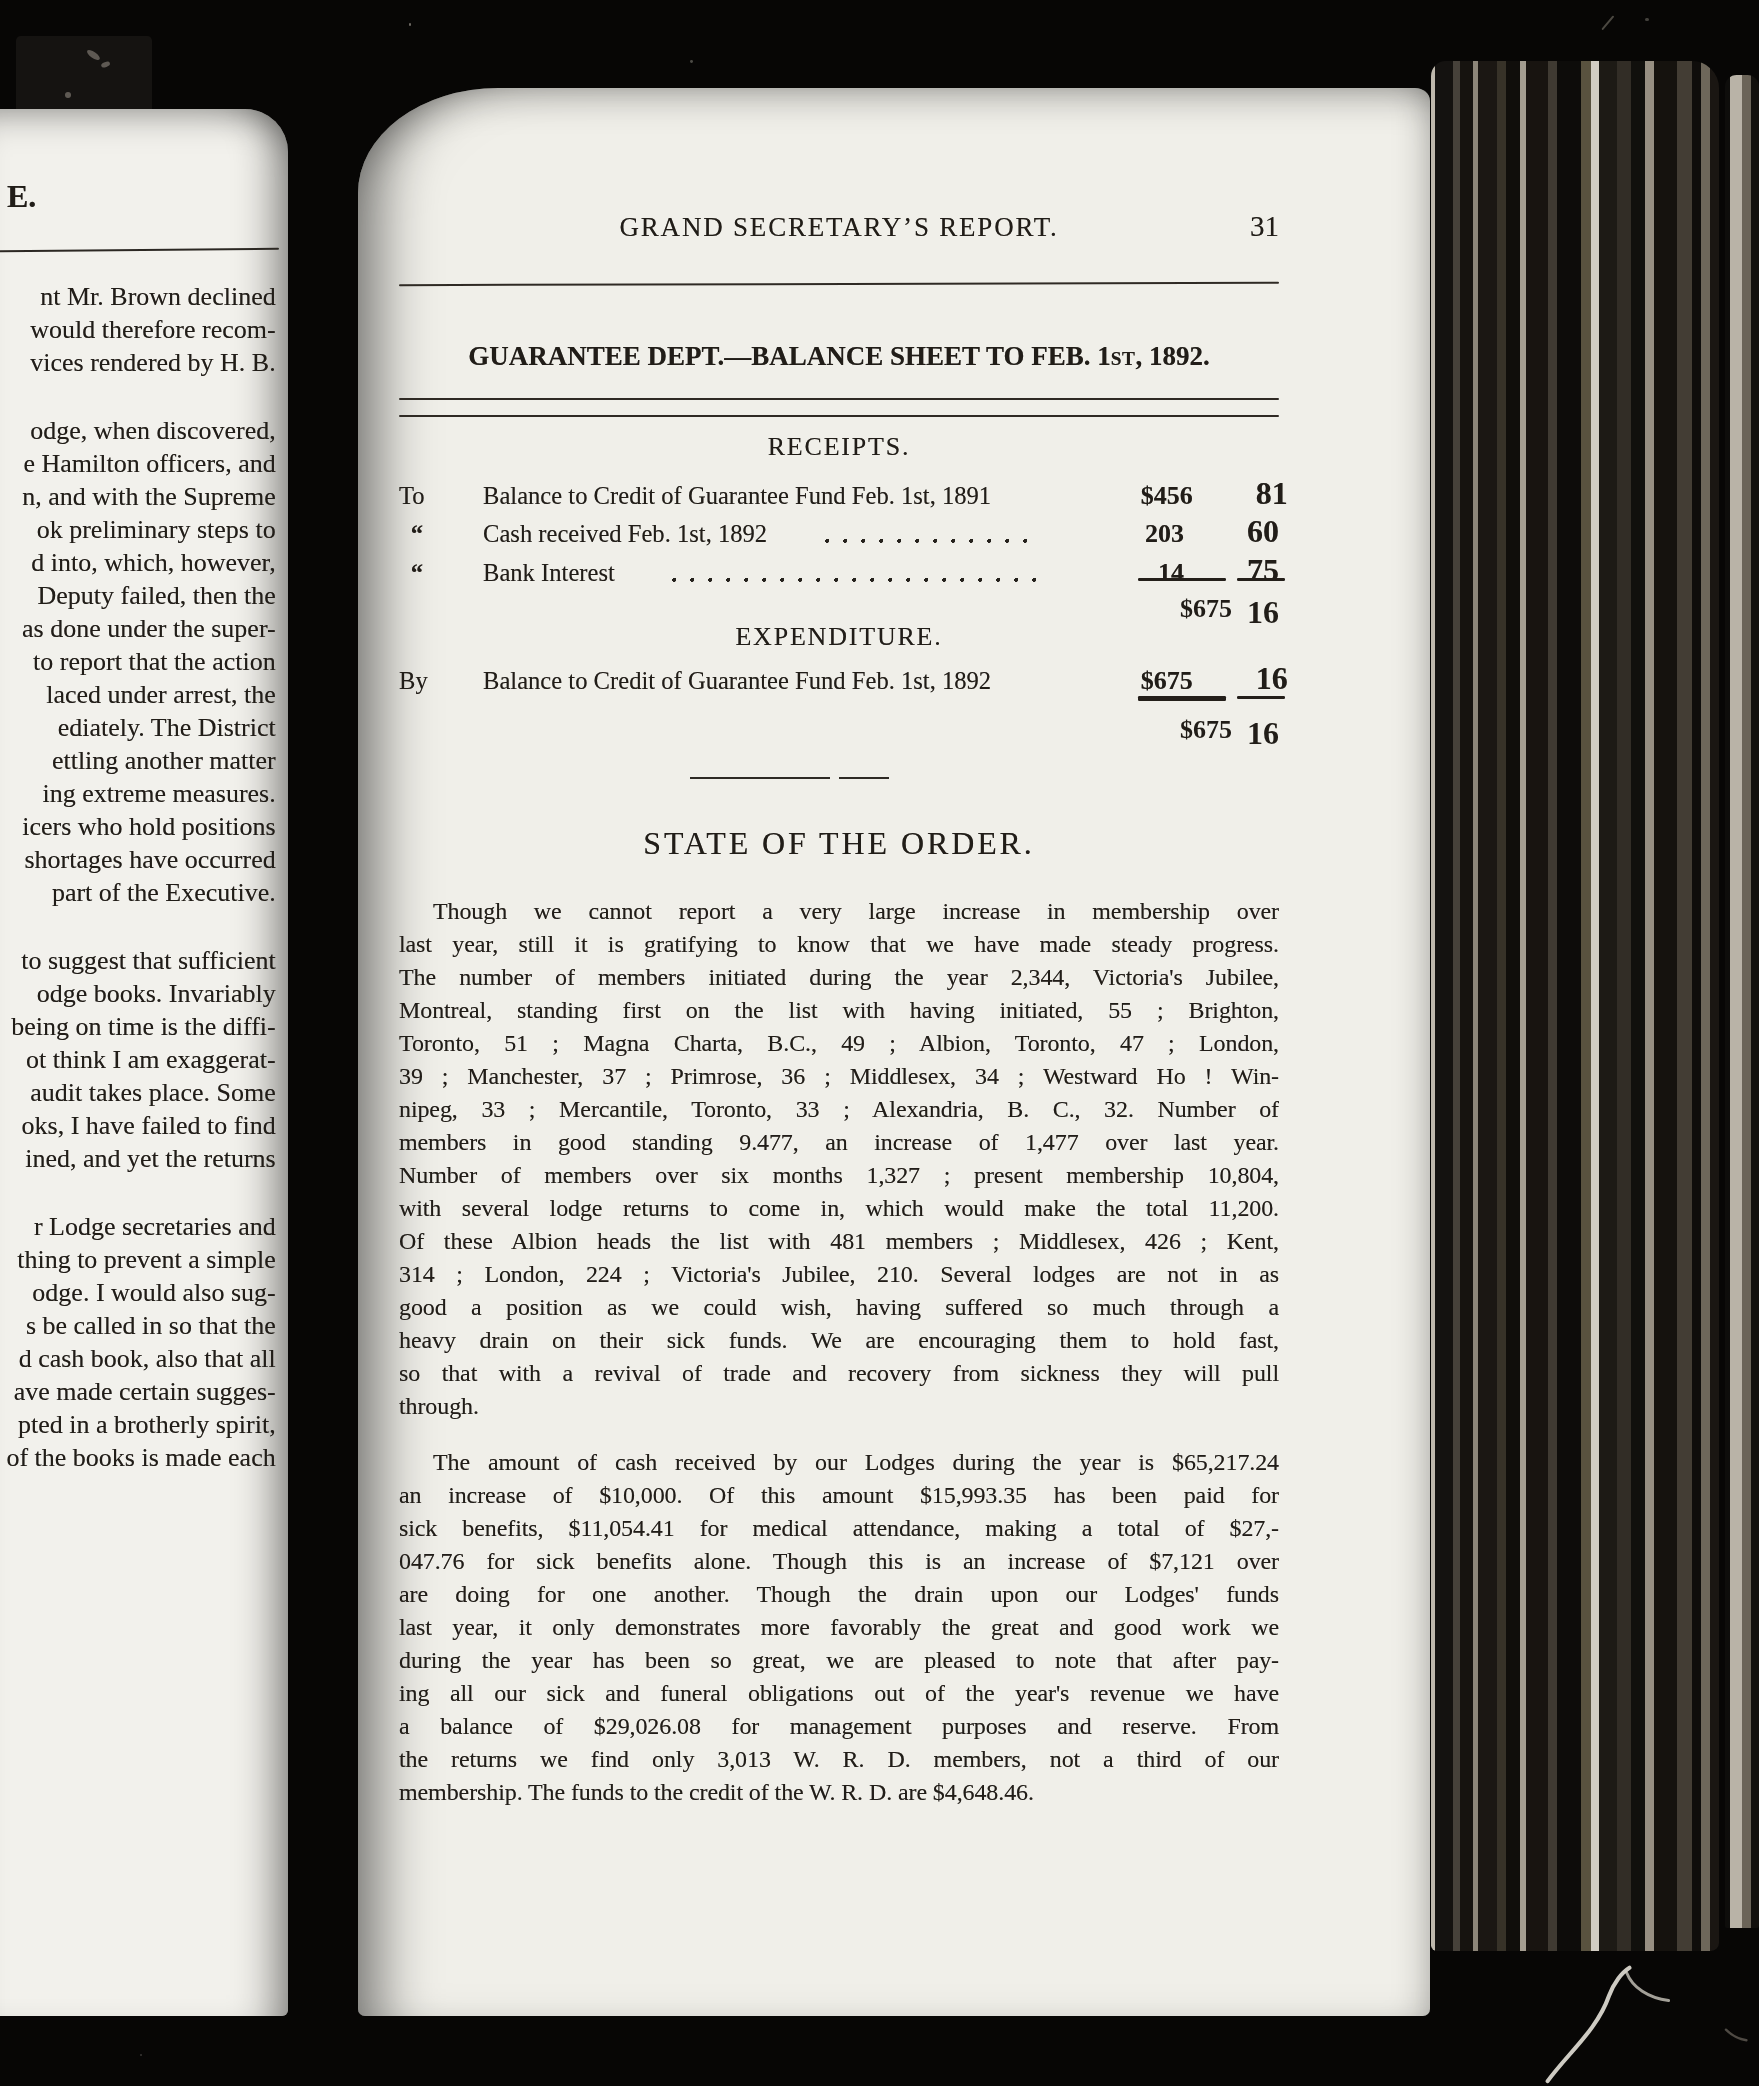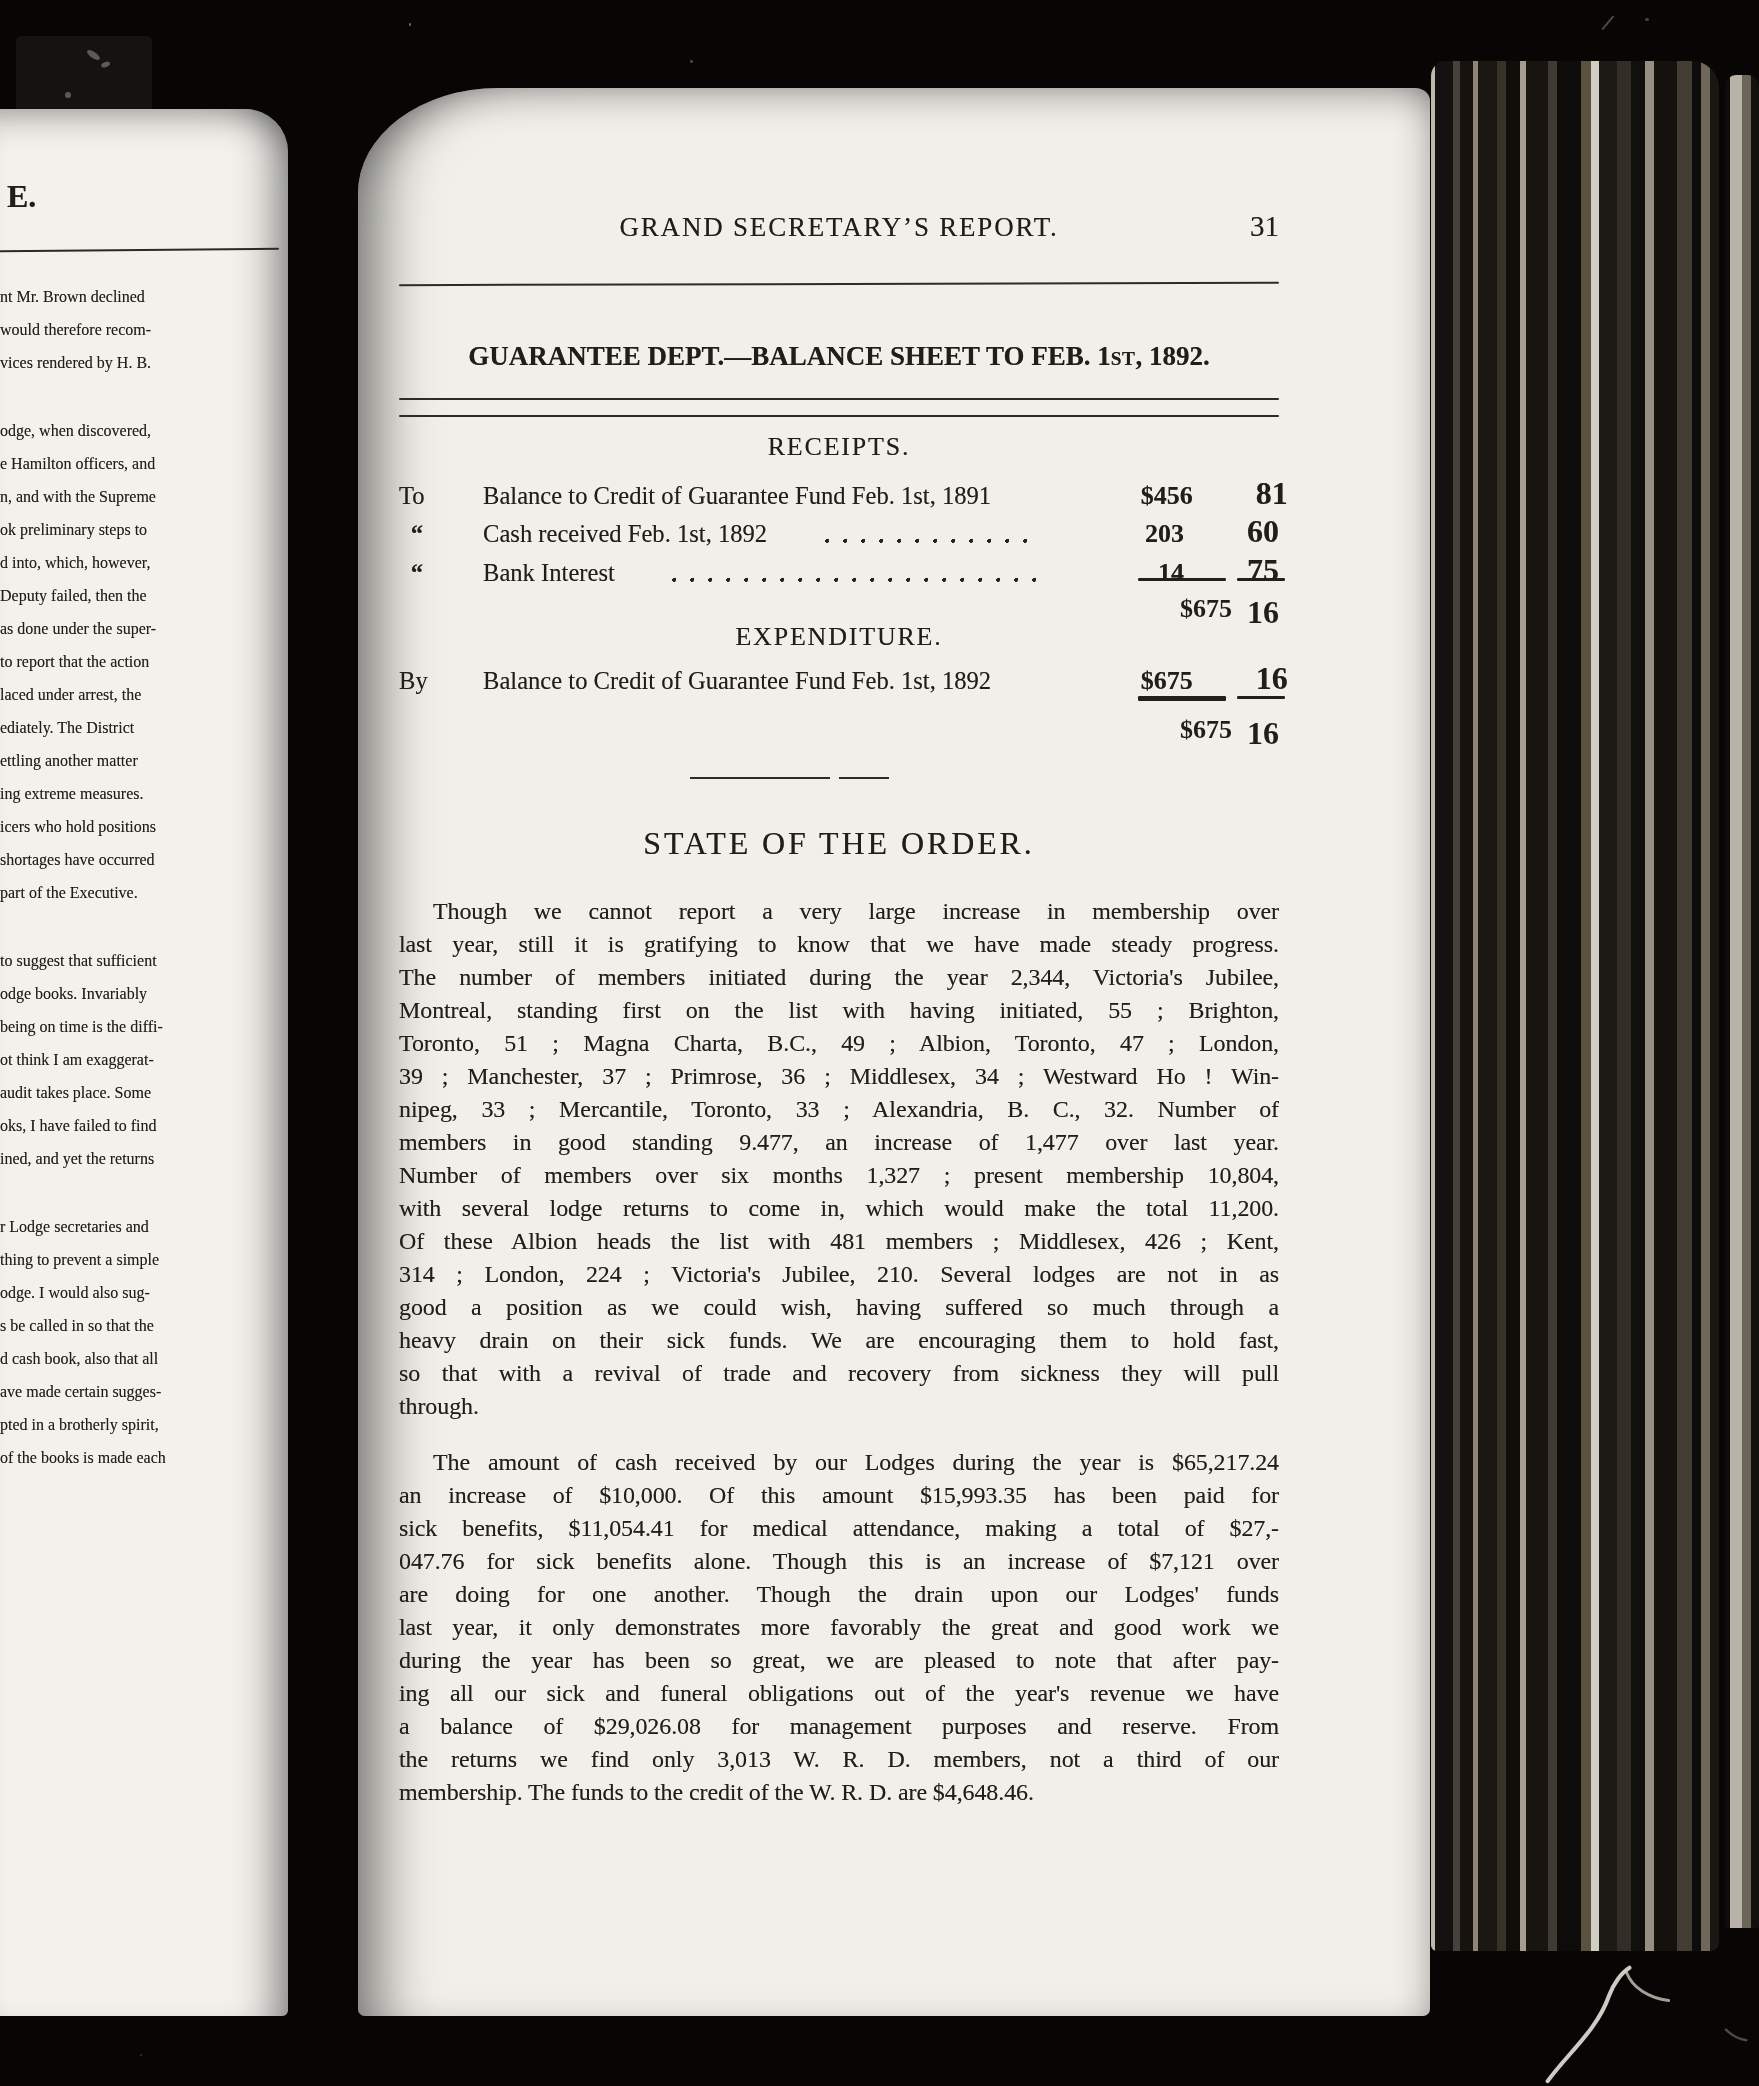--- a/index.html
+++ b/index.html
@@ -60,21 +60,21 @@
   .bl{font-size:24px;line-height:33px;letter-spacing:-0.1px;text-align:justify;text-align-last:justify;
       text-shadow:0 0 0.6px rgba(30,25,20,.45);}
   .bl.first{text-indent:34px;}
   .bl.last{text-align-last:left;}
   
   .lp-header{position:absolute;left:7px;top:69px;font-size:32px;font-weight:700;
              text-shadow:0 0 0.6px rgba(30,25,20,.5);}
   .lp-rule{position:absolute;left:-4.7px;top:140px;width:284px;height:2.3px;background:#2c2823;
            transform:rotate(-.5deg);border-radius:1.2px;}
   .lp-lines{position:absolute;left:0;top:171px;width:278px;}
-  .lp-line{font-size:16px;line-height:33px;text-align:left;white-space:nowrap;padding-right:2.3px;
+  .lp-line{font-size:26px;line-height:33px;text-align:right;white-space:nowrap;padding-right:2.3px;
            text-shadow:0 0 0.6px rgba(30,25,20,.45);}
   .lp-line-gap{height:35px;}
   
   .fore-edge{position:absolute;left:1431px;top:61px;width:288px;height:1890px;
     border-radius:15px 27px 8.2px 5.8px;
     background:linear-gradient(90deg,
       #beb8ac 0 3.5px,#141210 3.5px 22px,#46413a 22px 29px,#16130f 29px 42px,#8d8679 42px 47px,
       #1b1713 47px 66px,#373228 66px 75px,#100e0b 75px 89px,#a49d90 89px 95px,
       #181410 95px 117px,#3f3a32 117px 126px,#0d0c0a 126px 150px,#59523f 150px 160px,
       #d2cdc3 160px 168px,#1d1a15 168px 186px,#322d26 186px 200px,#11100d 200px 214px,

